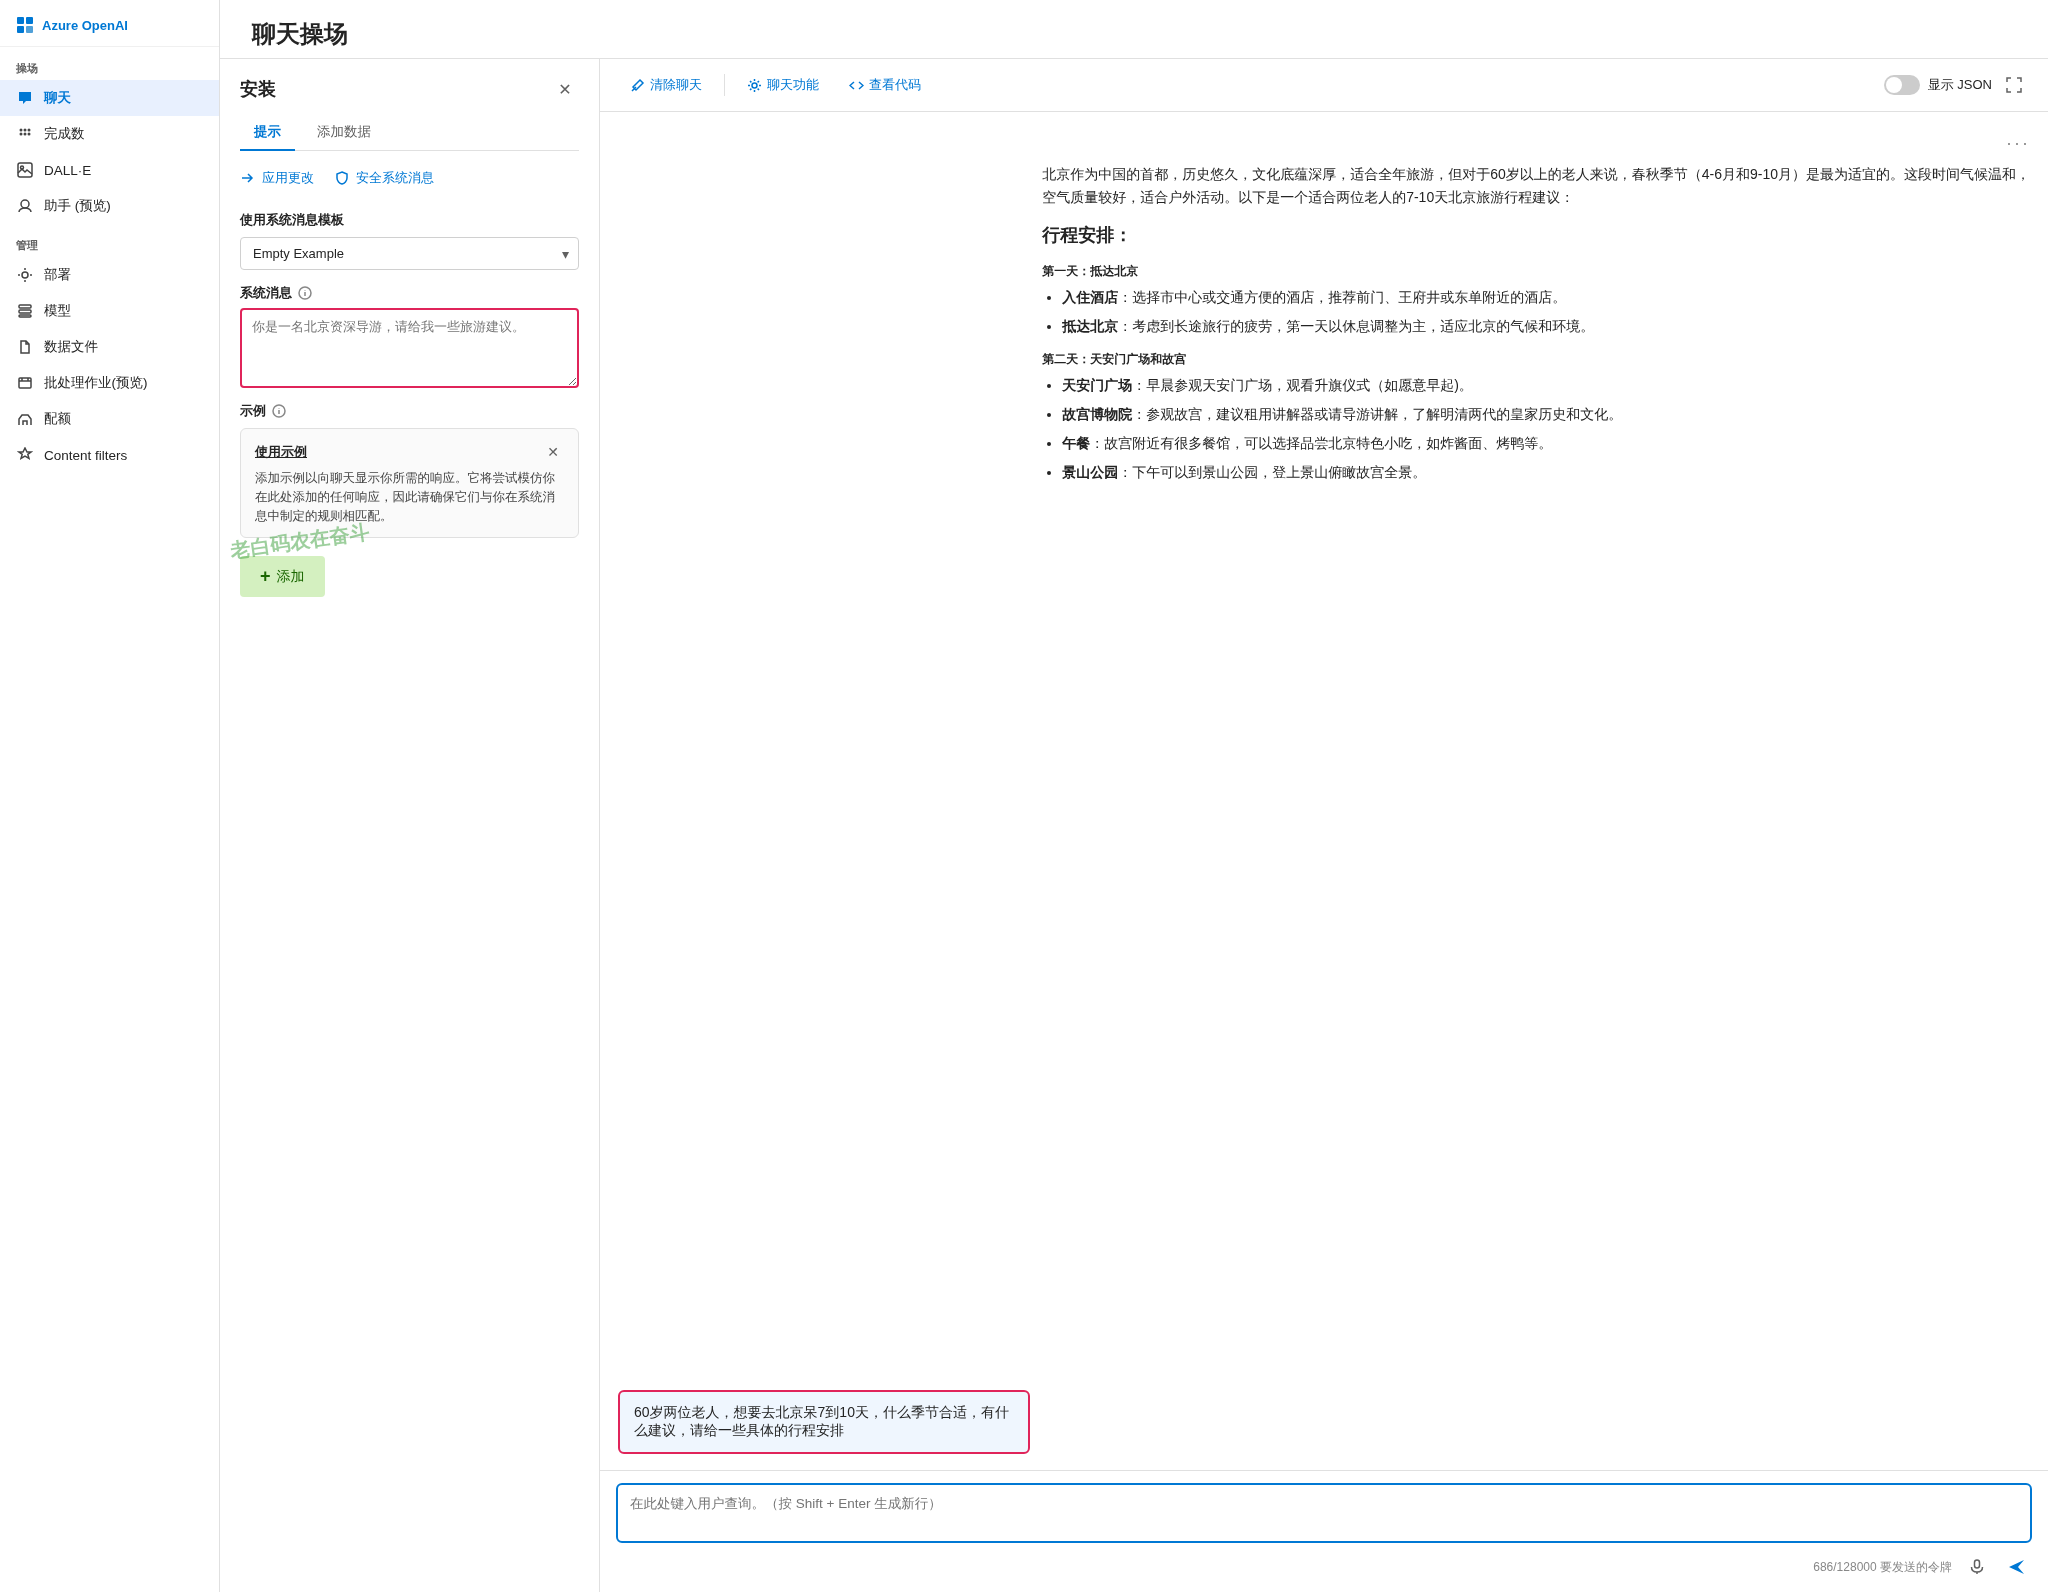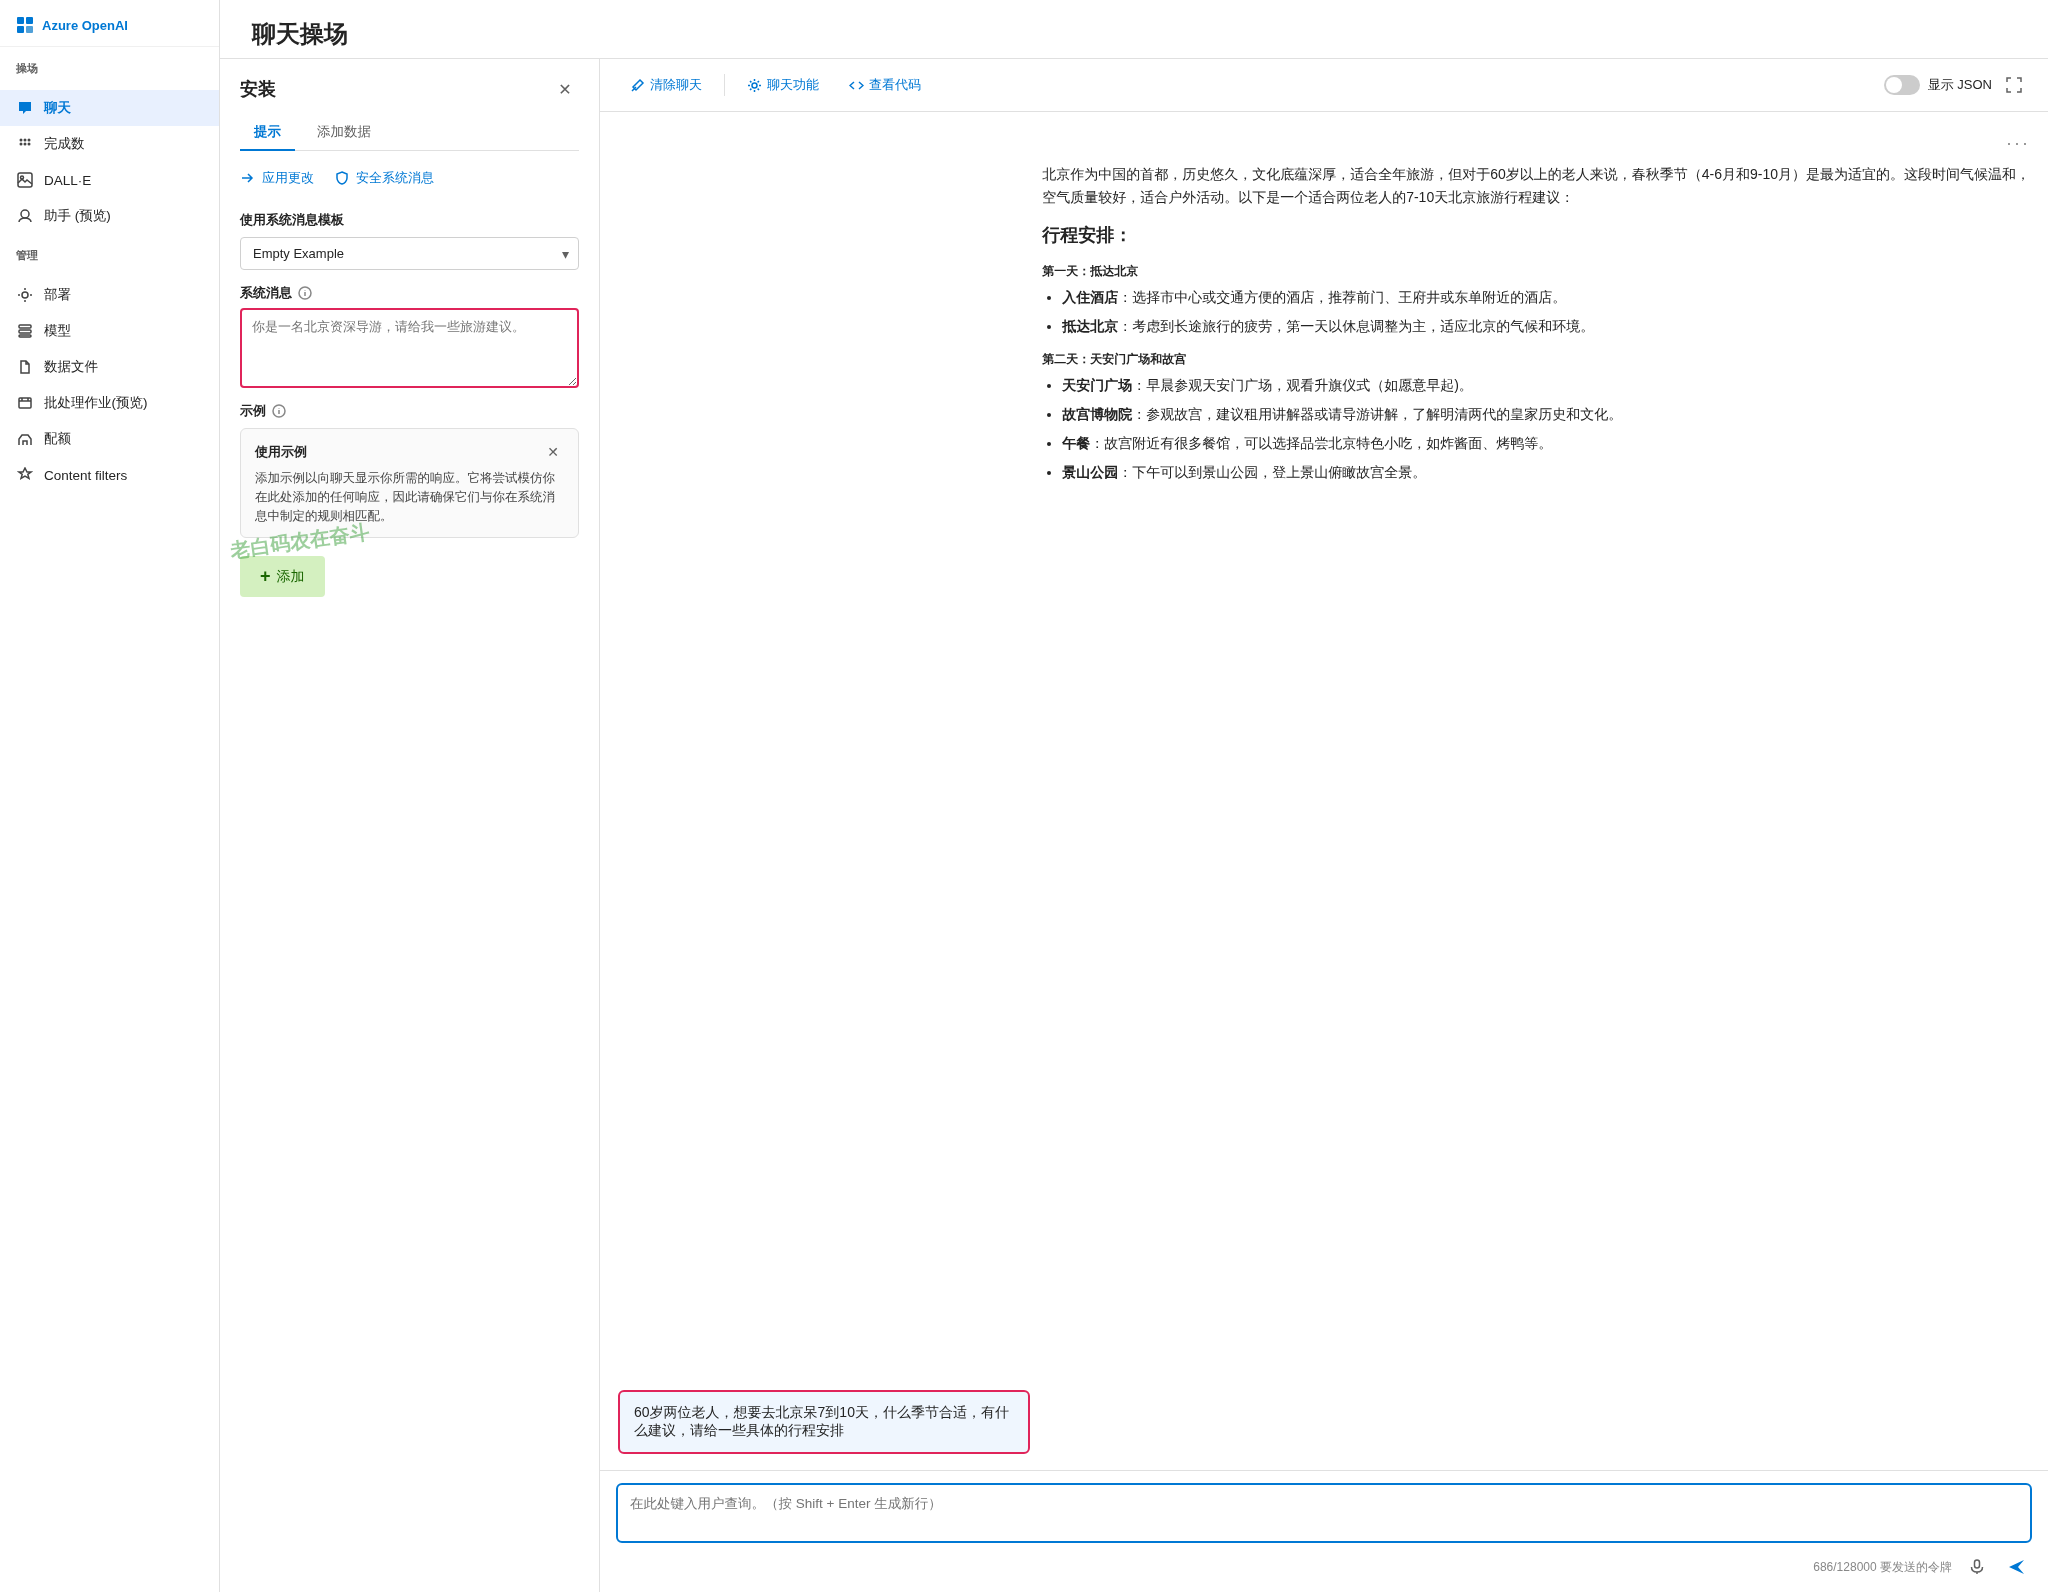--- a/index.html
+++ b/index.html
@@ -23,21 +23,21 @@
       font-size: 13px;
       font-weight: 600;
       color: #0078d4;
       border-bottom: 1px solid #f0f0f0;
     }
     .sidebar-logo svg { flex-shrink: 0; }
     .sidebar-section-label {
       font-size: 11px;
       font-weight: 700;
       color: #616161;
-      padding: 14px 16px 14px 16px;
+      padding: 14px 16px 4px 16px;
       text-transform: none;
       letter-spacing: 0;
     }
     .sidebar-item {
       display: flex;
       align-items: center;
       gap: 10px;
       padding: 9px 16px;
       cursor: pointer;
       color: #242424;
@@ -222,20 +222,21 @@
     .example-card-header {
       display: flex;
       align-items: center;
       justify-content: space-between;
       margin-bottom: 6px;
     }
     .example-card-title {
       font-size: 13px;
       font-weight: 600;
       color: #242424;
+      text-decoration: underline;
     }
     .example-card-close {
       cursor: pointer;
       color: #616161;
       font-size: 14px;
       width: 22px;
       height: 22px;
       display: flex;
       align-items: center;
       justify-content: center;

